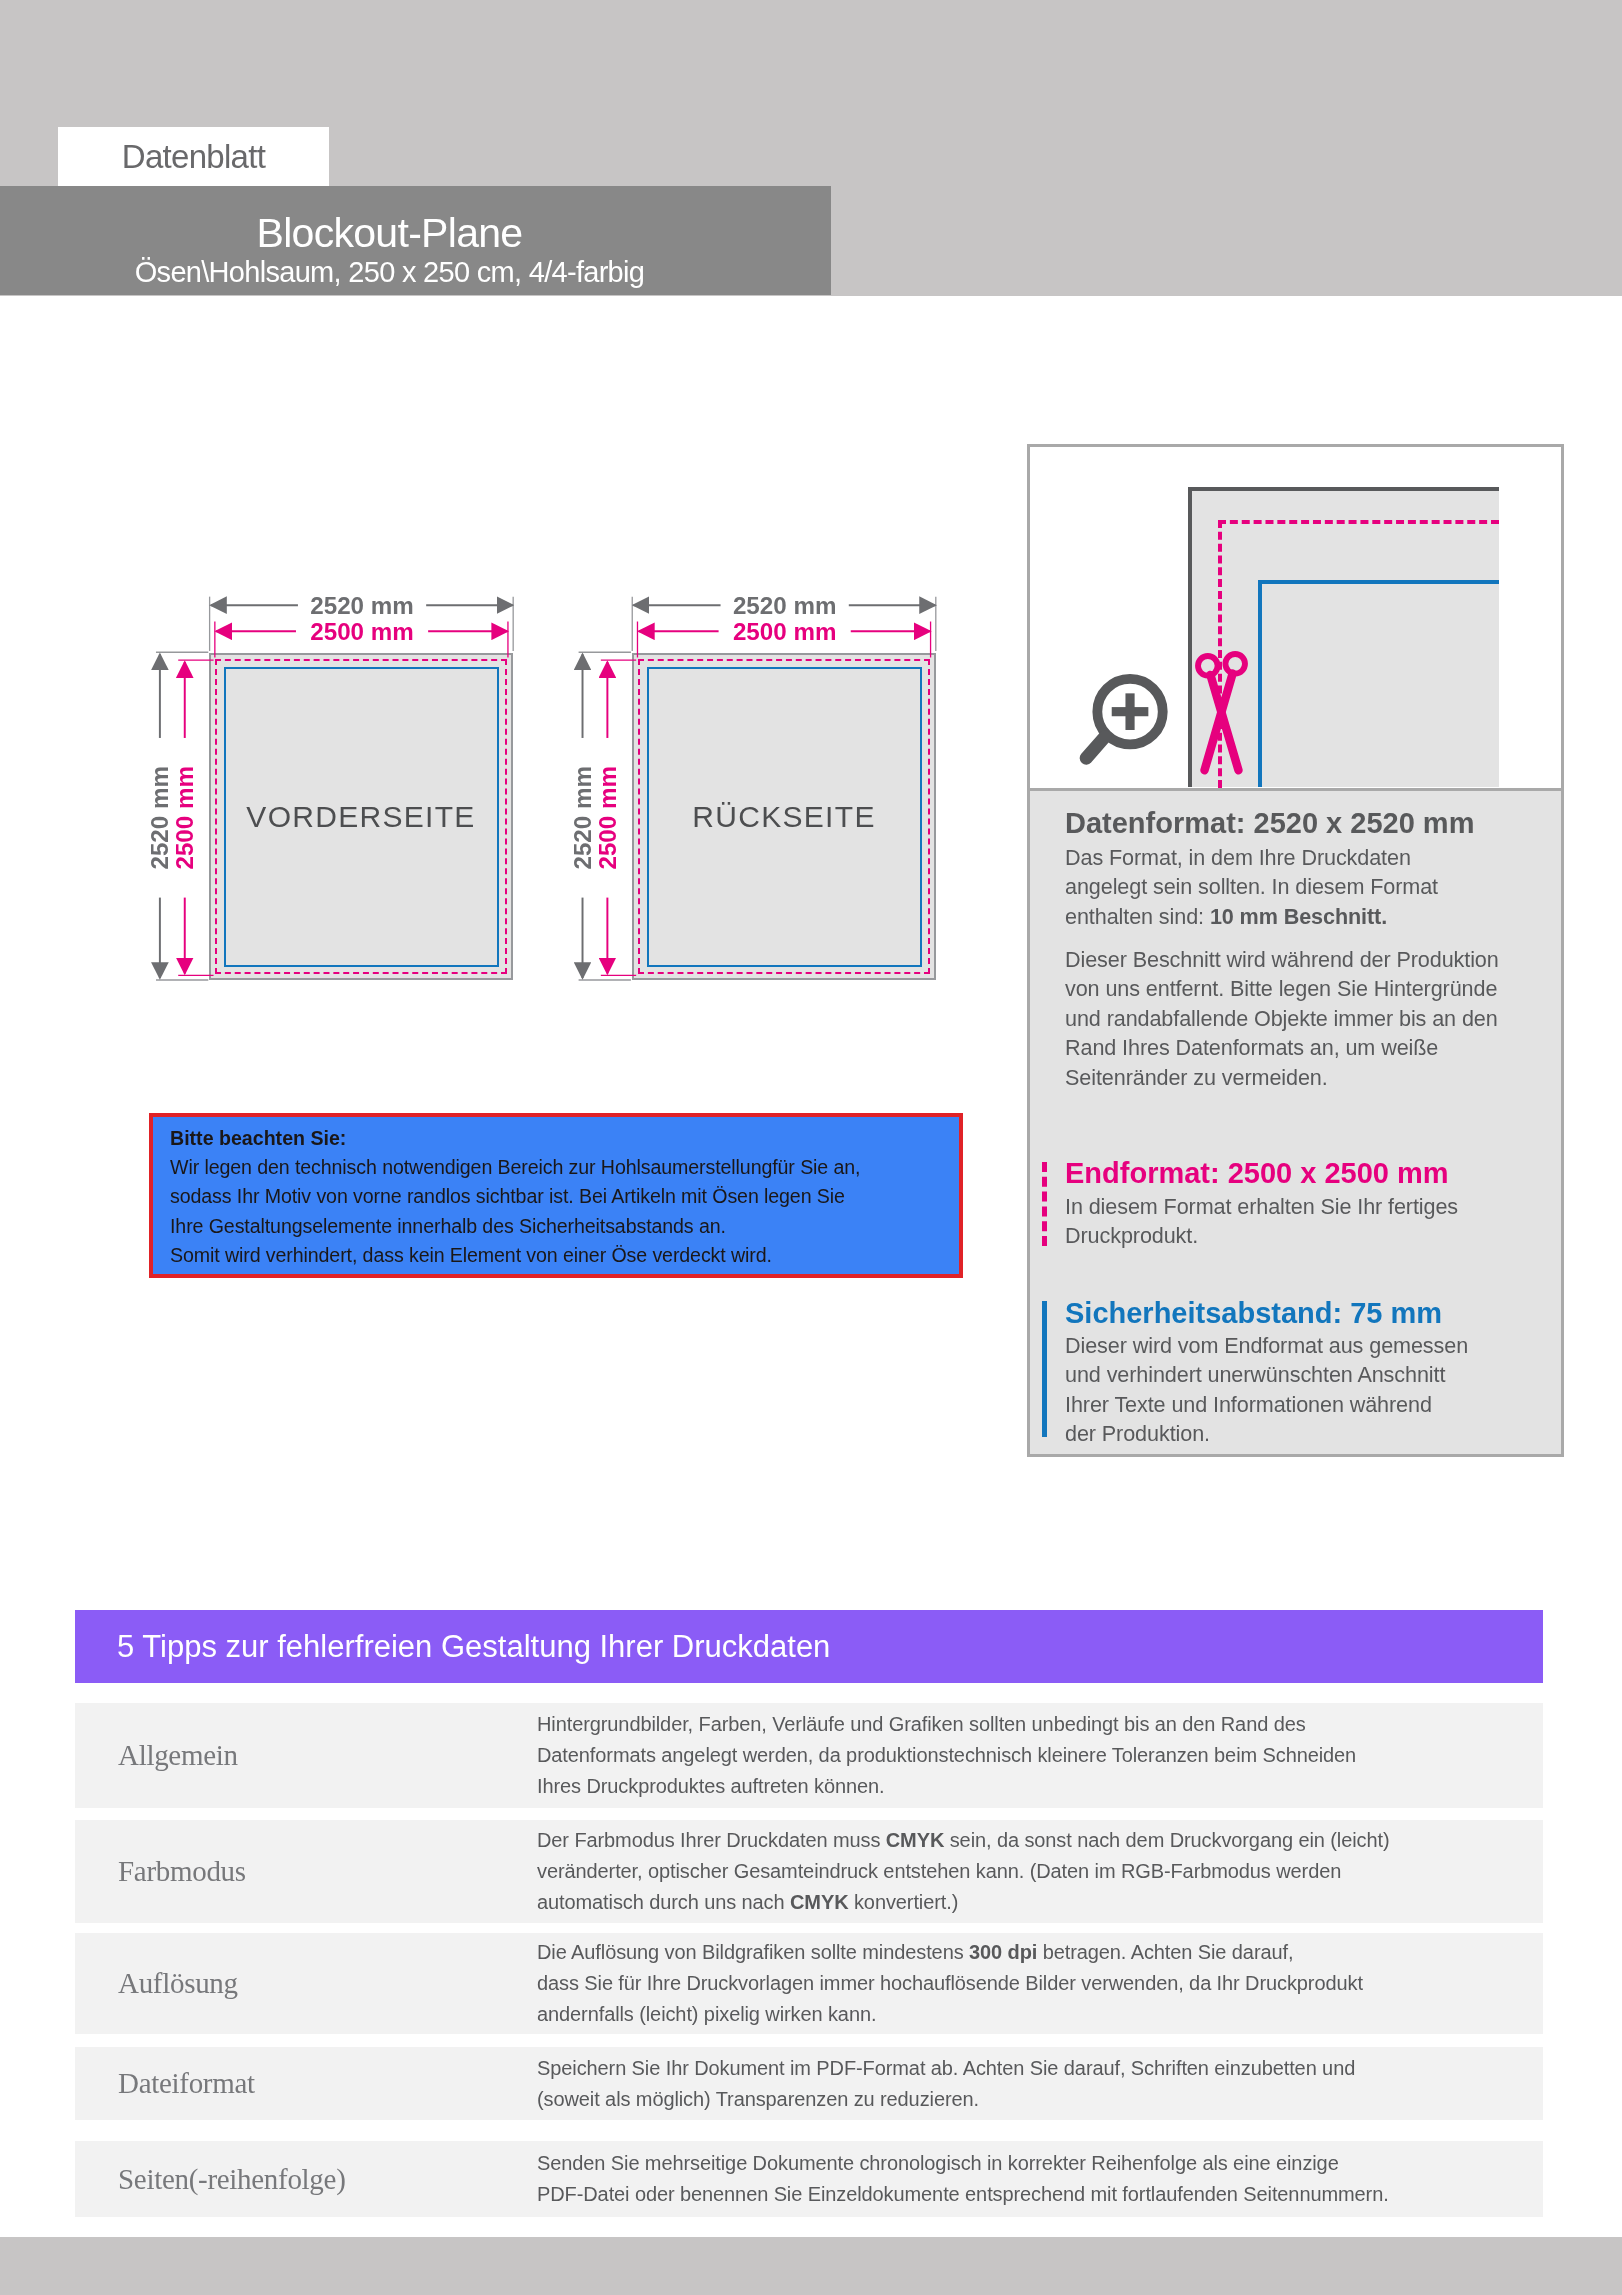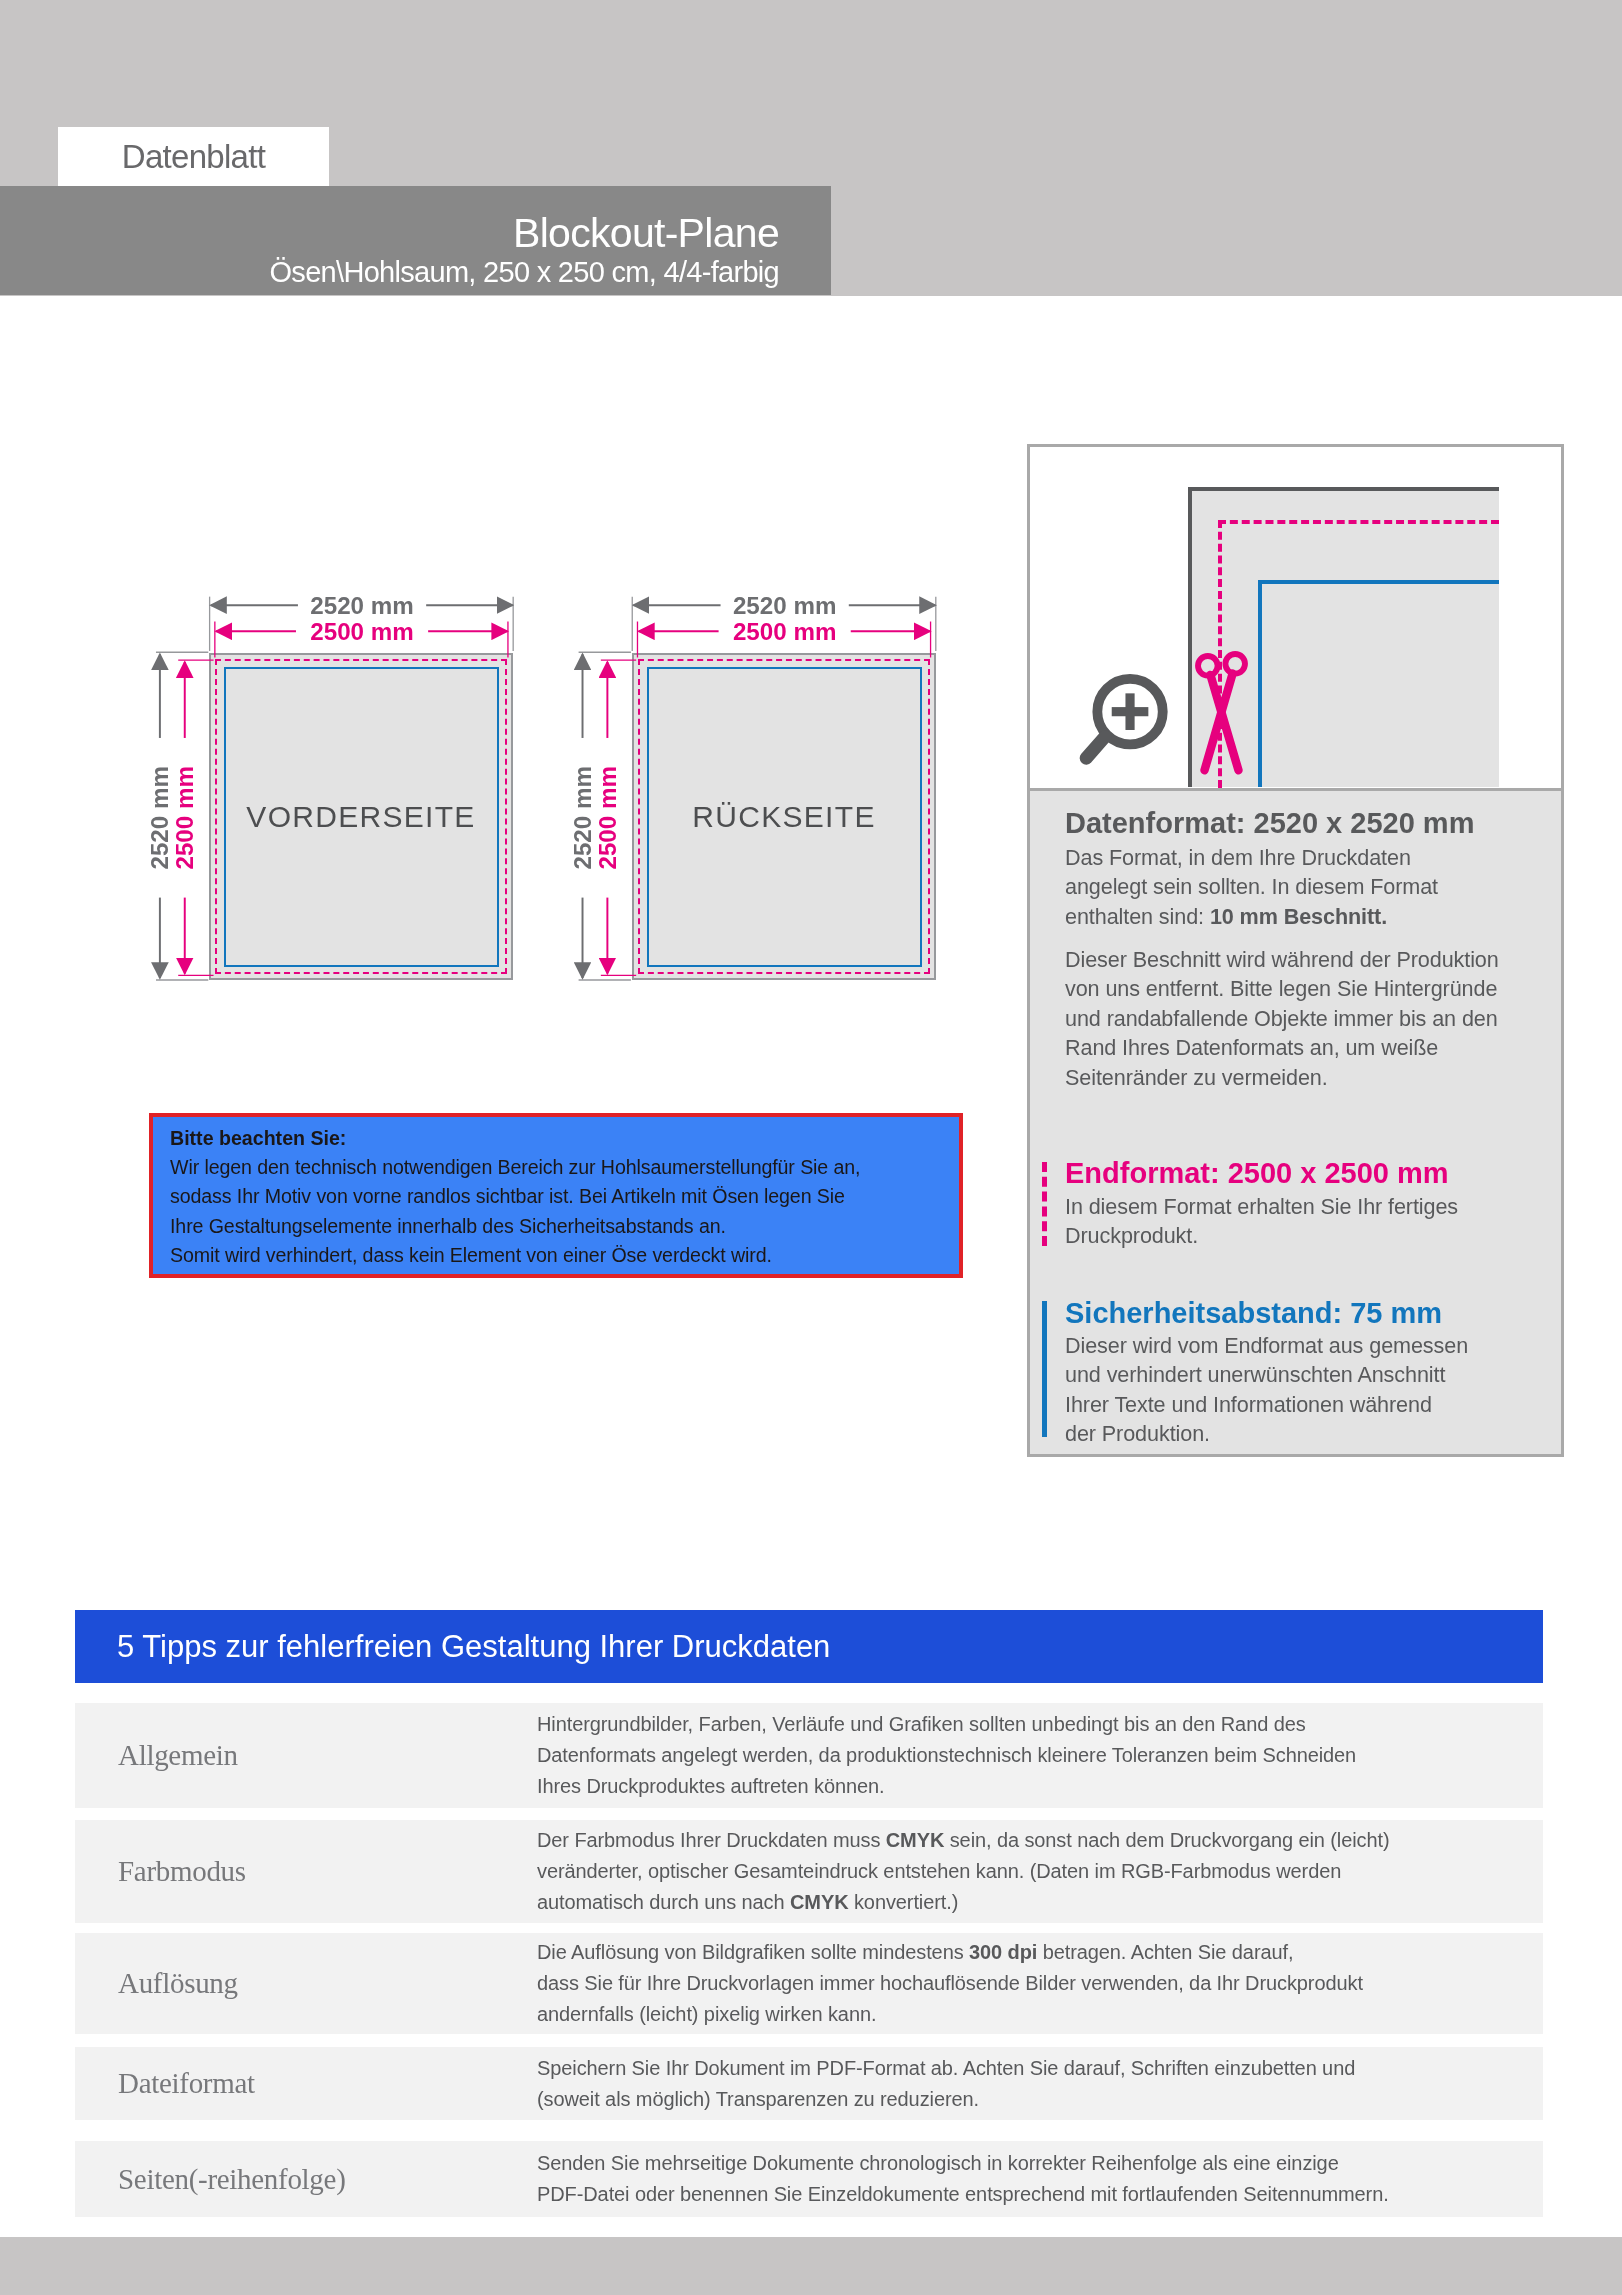--- a/index.html
+++ b/index.html
@@ -7,21 +7,21 @@
         font-family:"Liberation Sans",sans-serif;-webkit-font-smoothing:antialiased;}
   .abs{position:absolute;box-sizing:border-box;}
   .b{font-weight:bold;}
 
   
   .top-band{left:0;top:0;width:1623px;height:296px;background:#c7c5c5;}
   .datenblatt-box{left:58px;top:127px;width:271px;height:59px;background:#ffffff;
       display:flex;align-items:center;justify-content:center;
       font-size:33px;letter-spacing:-0.7px;color:#69696b;}
   .header-box{left:0;top:186px;width:831px;height:109px;background:#888888;
-      display:flex;flex-direction:column;align-items:flex-end;justify-content:flex-end;
+      display:flex;flex-direction:column;align-items:center;justify-content:flex-end;
       padding:0 52px 6.5px 0;color:#ffffff;}
   .header-title{font-size:41px;line-height:43px;letter-spacing:-0.7px;}
   .header-subtitle{font-size:29px;line-height:34px;letter-spacing:-0.7px;}
 
   
   .diag-outer{background:#e3e3e3;border:2px solid #97999c;}
   .diag-bleed{border:2.6px dashed #e6007e;background:transparent;}
   .diag-safe{border:2px solid #1276bd;background:transparent;}
   .diag-label{display:flex;align-items:center;justify-content:center;
       font-size:30px;letter-spacing:1.3px;color:#4d4e50;}
@@ -63,21 +63,21 @@
   .df-p1{left:1065px;top:843px;width:484px;}
   .df-p2{left:1065px;top:945px;width:484px;}
   .ef-title{left:1065px;top:1157px;width:484px;color:#e6007e;}
   .ef-body{left:1065px;top:1192px;width:484px;}
   .sa-title{left:1065px;top:1297px;width:484px;color:#1276bd;}
   .sa-body{left:1065px;top:1331px;width:484px;}
   .ef-mark{left:1042px;top:1162px;height:84px;width:0;border-left:5.9px dashed #e6007e;}
   .sa-mark{left:1042px;top:1301px;height:136px;width:0;border-left:5.9px solid #1276bd;}
 
   
-  .tips-banner{left:75px;top:1610px;width:1468px;height:73px;background:#1d4ed8;
+  .tips-banner{left:75px;top:1610px;width:1468px;height:73px;background:#8b5cf6;
       display:flex;align-items:center;padding-left:42px;color:#ffffff;font-size:31px;}
   .tip-row{left:75px;width:1468px;background:#f2f2f2;display:flex;}
   .tip-label{width:419px;padding-left:43px;display:flex;align-items:center;
       font-size:29px;color:#77787b;letter-spacing:-0.3px;font-family:Liberation Serif, serif;}
   .tip-body{flex:1;display:flex;flex-direction:column;justify-content:center;
       font-size:20px;line-height:31px;color:#58595b;letter-spacing:-0.1px;}
   .row1{top:1703px;height:105px;}
   .row2{top:1820px;height:103px;}
   .row3{top:1933px;height:101px;}
   .row4{top:2047px;height:73px;}

